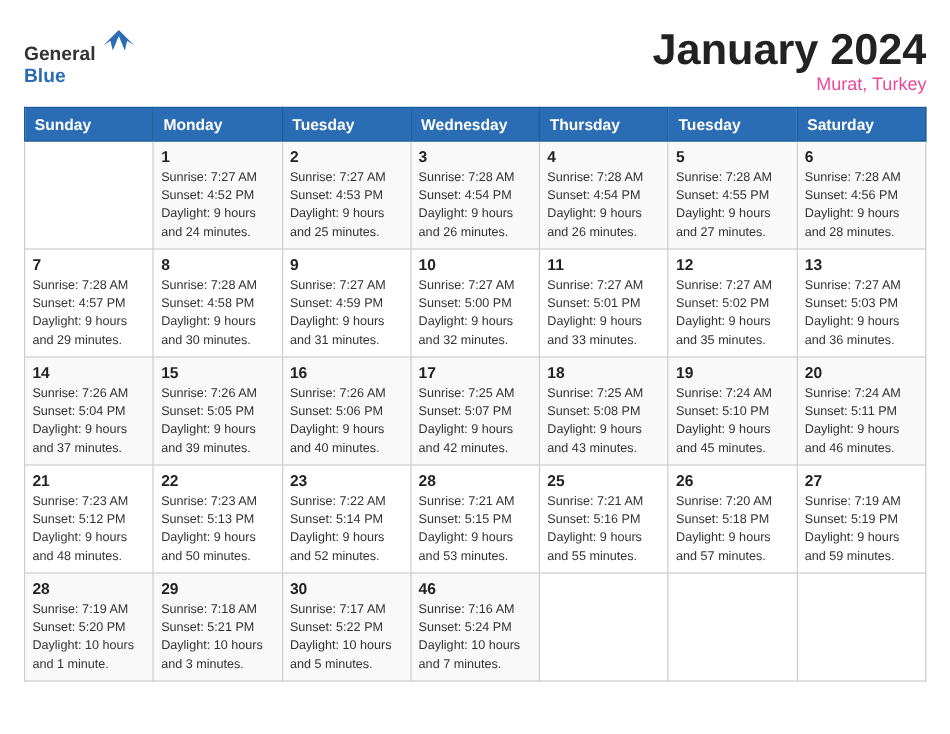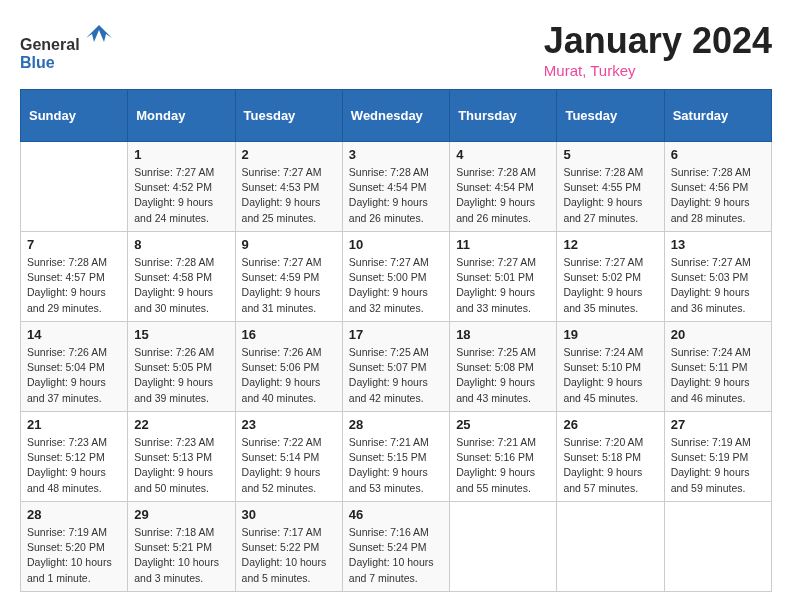--- a/index.html
+++ b/index.html
@@ -26,41 +26,41 @@
       line-height: 1.1;
     }
     .logo-general { color: #333; }
     .logo-blue { color: #2a6db5; }
     .logo-icon {
       width: 30px;
       height: 30px;
       margin-left: 4px;
     }
     .title-block {
-      text-align: left;
+      text-align: right;
     }
     .month-title {
       font-size: 36px;
       font-weight: bold;
       color: #222;
     }
     .location {
       font-size: 15px;
       color: #ec4899;
     }
     table {
       width: 100%;
       border-collapse: collapse;
       font-size: 11px;
     }
     thead tr th {
       background-color: #2a6db5;
       color: #fff;
       text-align: left;
-      padding: 18px 8px;
+      padding: 6px 8px;
       font-size: 13px;
       font-weight: bold;
       border: 1px solid #1a5a9a;
       margin-left: 19px;
     }
     tbody tr td {
       border: 1px solid #ccc;
       vertical-align: top;
       padding: 5px 6px;
       min-height: 80px;

